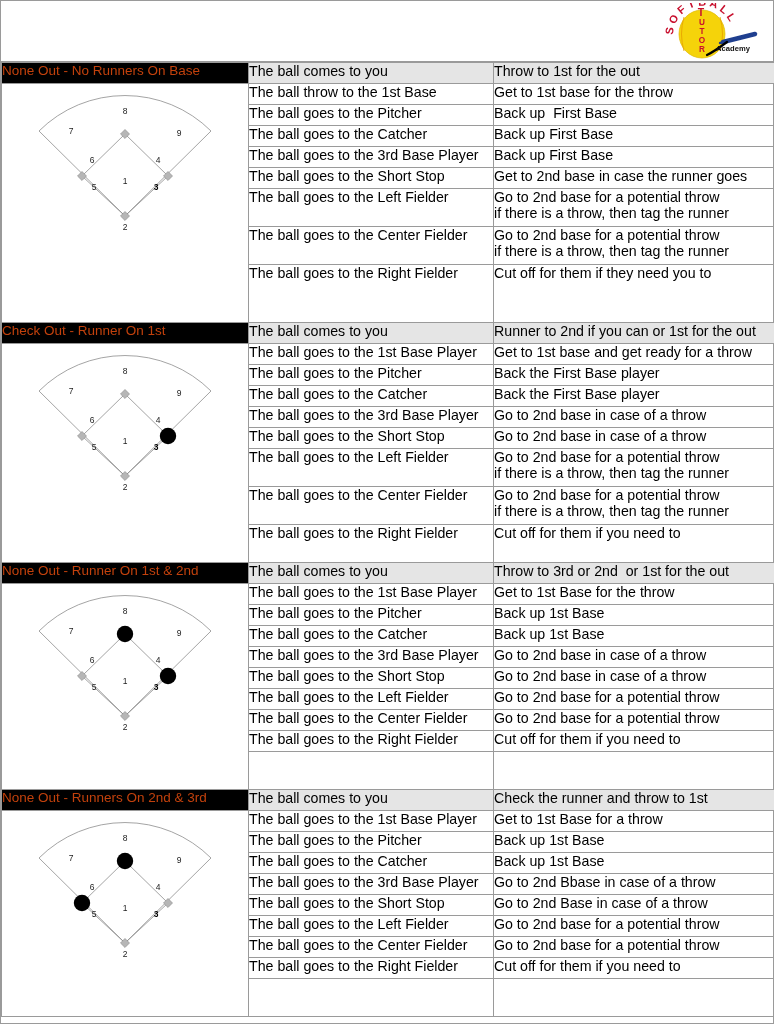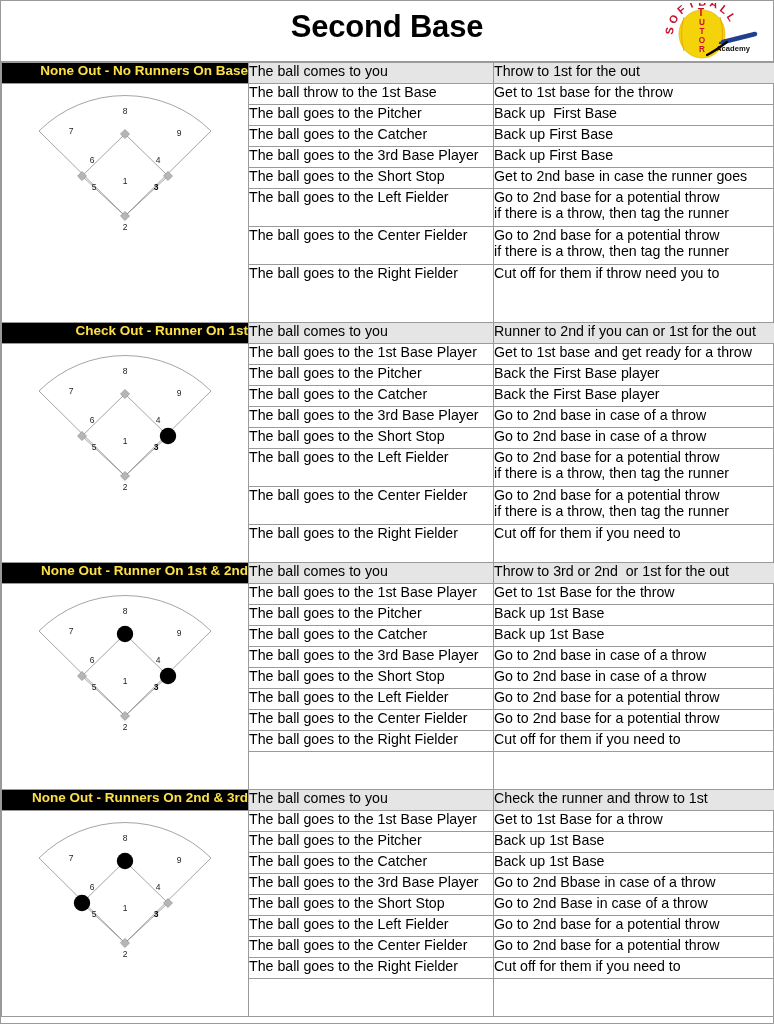--- a/index.html
+++ b/index.html
@@ -27,24 +27,23 @@
     vertical-align:top;
     padding:0;
   }
   .col-diag{width:247px;}
   .col-event{width:245px;}
   .col-action{width:281px;}
 
   .diagcell{padding:0;background:#fff;vertical-align:top;}
 
   .sec-head{
-    background:#000;color:#fde047;font-weight:bold;font-size:13.5px;
+    background:#000;color:#c2410c;font-weight:normal;font-size:13.5px;
     padding:3px 6px 4px 6px;line-height:15px;border:1px solid #000;
     white-space:nowrap;
-    text-align:right;
   }
   .cell{
     font-size:14.2px;line-height:16px;padding:4px 7px 4px 7px;
     white-space:pre-wrap;
   }
   .shaded{background:#e5e5e5;}
   .r1{height:20px;}
   .r2{height:37px;}
   .tall{height:57px;}
   .blank{height:37px;}
@@ -53,21 +52,20 @@
   svg{display:block;}
   .pnum{font-size:8.5px;font-family:"Liberation Sans",sans-serif;fill:#222;}
   .pnum-b{font-size:8.5px;font-weight:bold;font-family:"Liberation Sans",sans-serif;fill:#000;}
 </style>
 </head>
 <body>
 
 <div class="page">
 
   <div class="header">
-    <div class="page-title">Second Base</div>
 
     <div class="logo">
       <svg viewBox="0 0 108 56" width="108" height="56" aria-hidden="true">
         <defs>
           <path id="arcpath" d="M 16,34 A 30,30 0 0 1 74,22"></path>
         </defs>
 
         <ellipse cx="45" cy="31" rx="23" ry="24" fill="#F5D30A" stroke="#E0B800" stroke-width="0.7"></ellipse>
         <path d="M 27,14 Q 22,31 27,48" fill="none" stroke="#E8A400" stroke-width="0.9"></path>
         <path d="M 63,14 Q 68,31 63,48" fill="none" stroke="#E8A400" stroke-width="0.9"></path>
@@ -154,21 +152,21 @@
           <td class="cell r2">Go to 2nd base for a potential throw
 if there is a throw, then tag the runner</td>
         </tr>
         <tr>
           <td class="cell r2">The ball goes to the Center Fielder</td>
           <td class="cell r2">Go to 2nd base for a potential throw
 if there is a throw, then tag the runner</td>
         </tr>
         <tr>
           <td class="cell tall">The ball goes to the Right Fielder</td>
-          <td class="cell tall">Cut off for them if throw need you to</td>
+          <td class="cell tall">Cut off for them if they need you to</td>
         </tr>
         <tr>
           <td class="sec-head">Check Out - Runner On 1st</td>
           <td class="cell shaded r1">The ball comes to you</td>
           <td class="cell shaded r1">Runner to 2nd if you can or 1st for the out</td>
         </tr>
         <tr>
           <td class="diagcell" rowspan="8">
             <div style="display: flex; align-items: center; justify-content: center; height: 100%;">
               <svg viewBox="0 0 200 152" width="200" height="152" class="fieldwrap">

